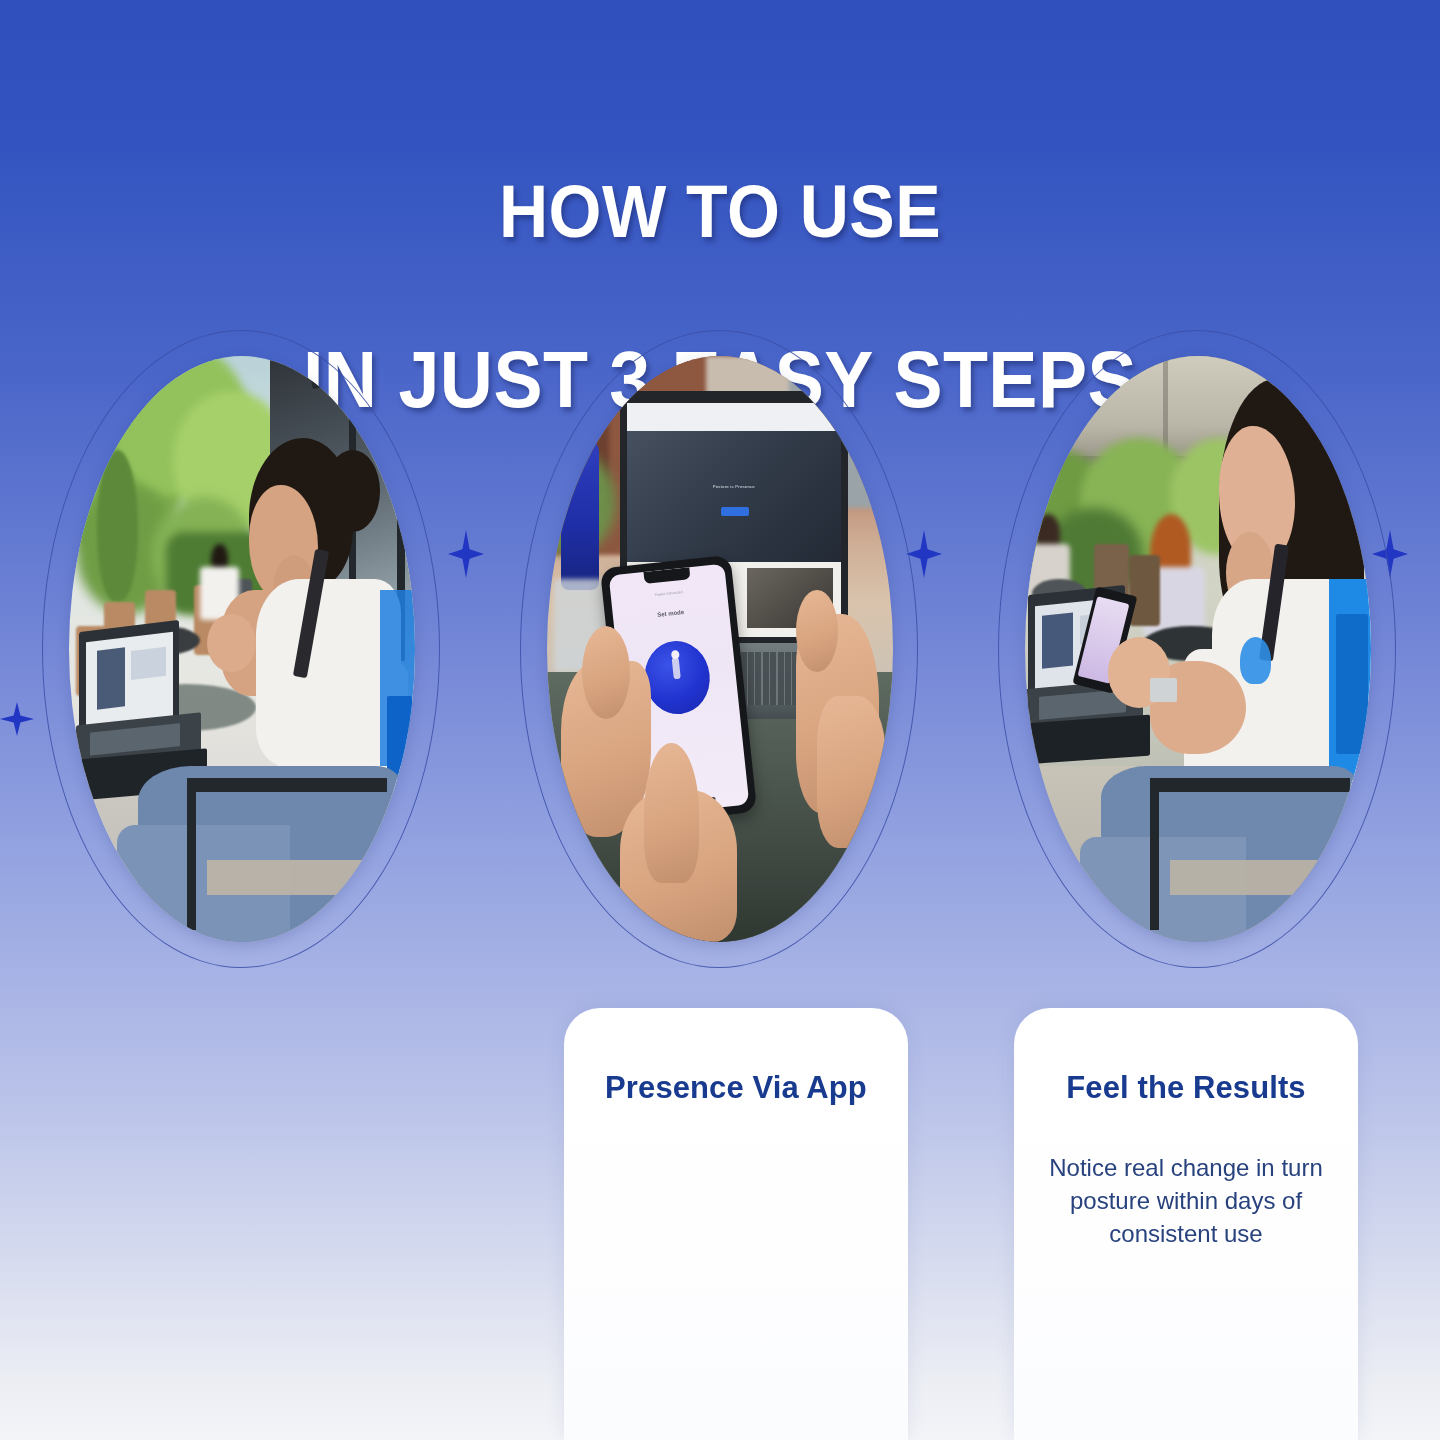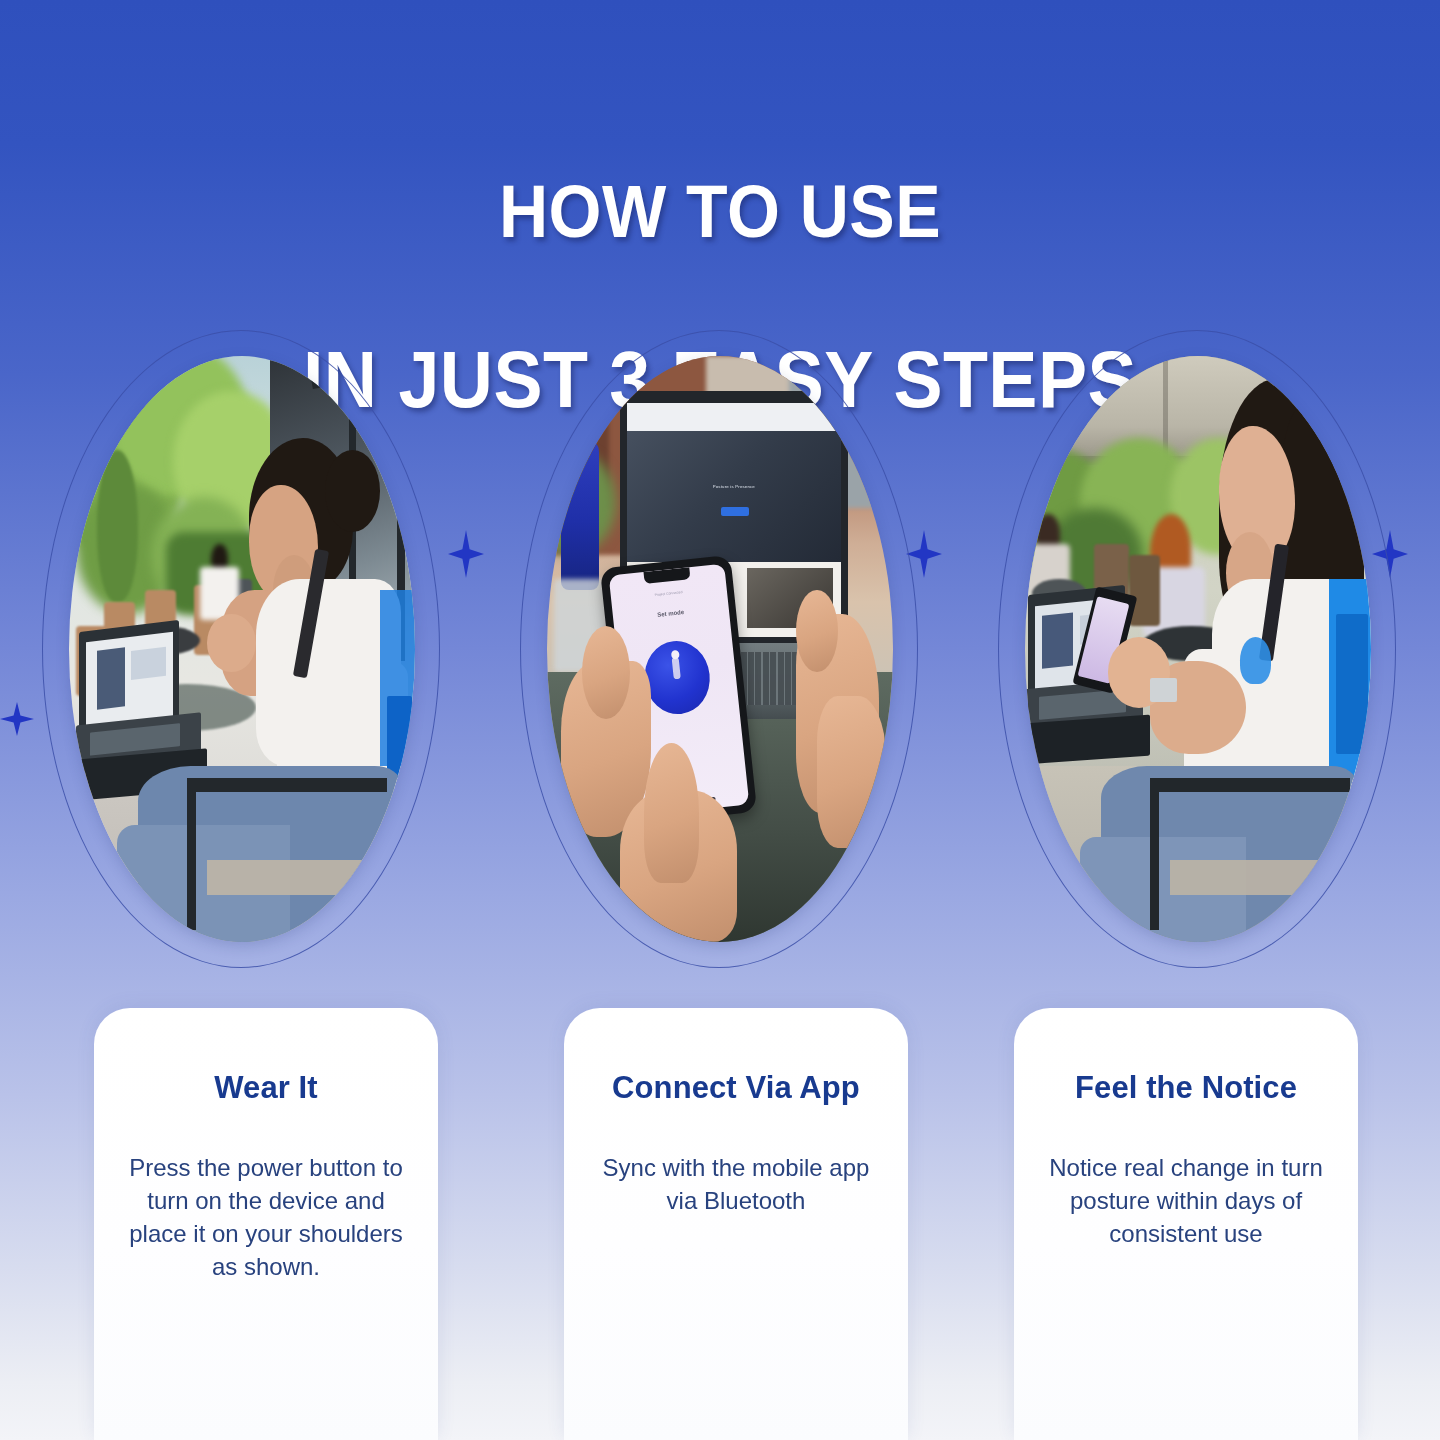--- a/index.html
+++ b/index.html
@@ -374,29 +374,24 @@
           <div style="position:absolute;left:36%;top:72%;width:58%;height:2.4%;background:#22272b;"></div>
           <div style="position:absolute;left:36%;top:72%;width:2.6%;height:26%;background:#22272b;"></div>
           <div style="position:absolute;left:42%;top:86%;width:46%;height:6%;background:#bdb4a5;opacity:.9;"></div>
         </div>
       </div>
     </div>
   </div>
 
   <div class="cards">
 
-    <div class="card c1">
-      <div class="card-title">Wear It</div>
-      <div class="card-body">Press the power button to turn on the device and place it on your shoulders as shown.</div>
-    </div>
 
     <div class="card c2">
-      <div class="card-title">Connect Via App</div>
-      <div class="card-body">Sync with the mobile app via Bluetooth</div>
+      <div class="card-title">Presence Via App</div>
     </div>
 
     <div class="card c3">
-      <div class="card-title">Feel the Notice</div>
+      <div class="card-title">Feel the Results</div>
       <div class="card-body">Notice real change in turn posture within days of consistent use</div>
     </div>
   </div>
 
 </div>
 
 </body></html>

